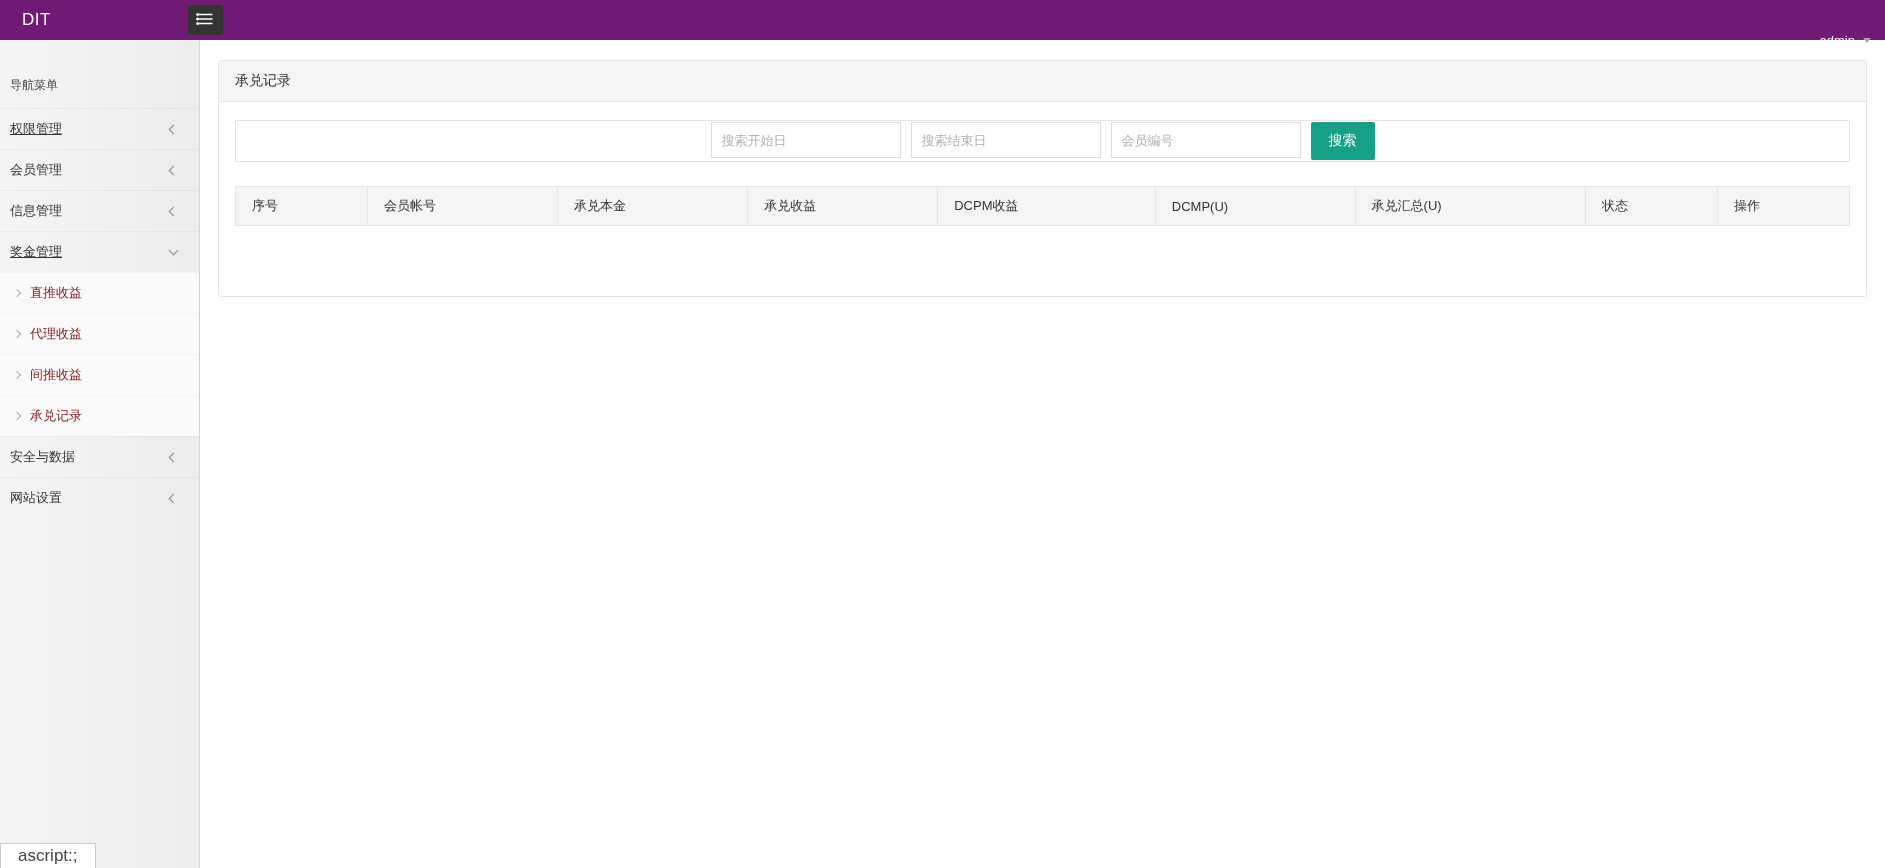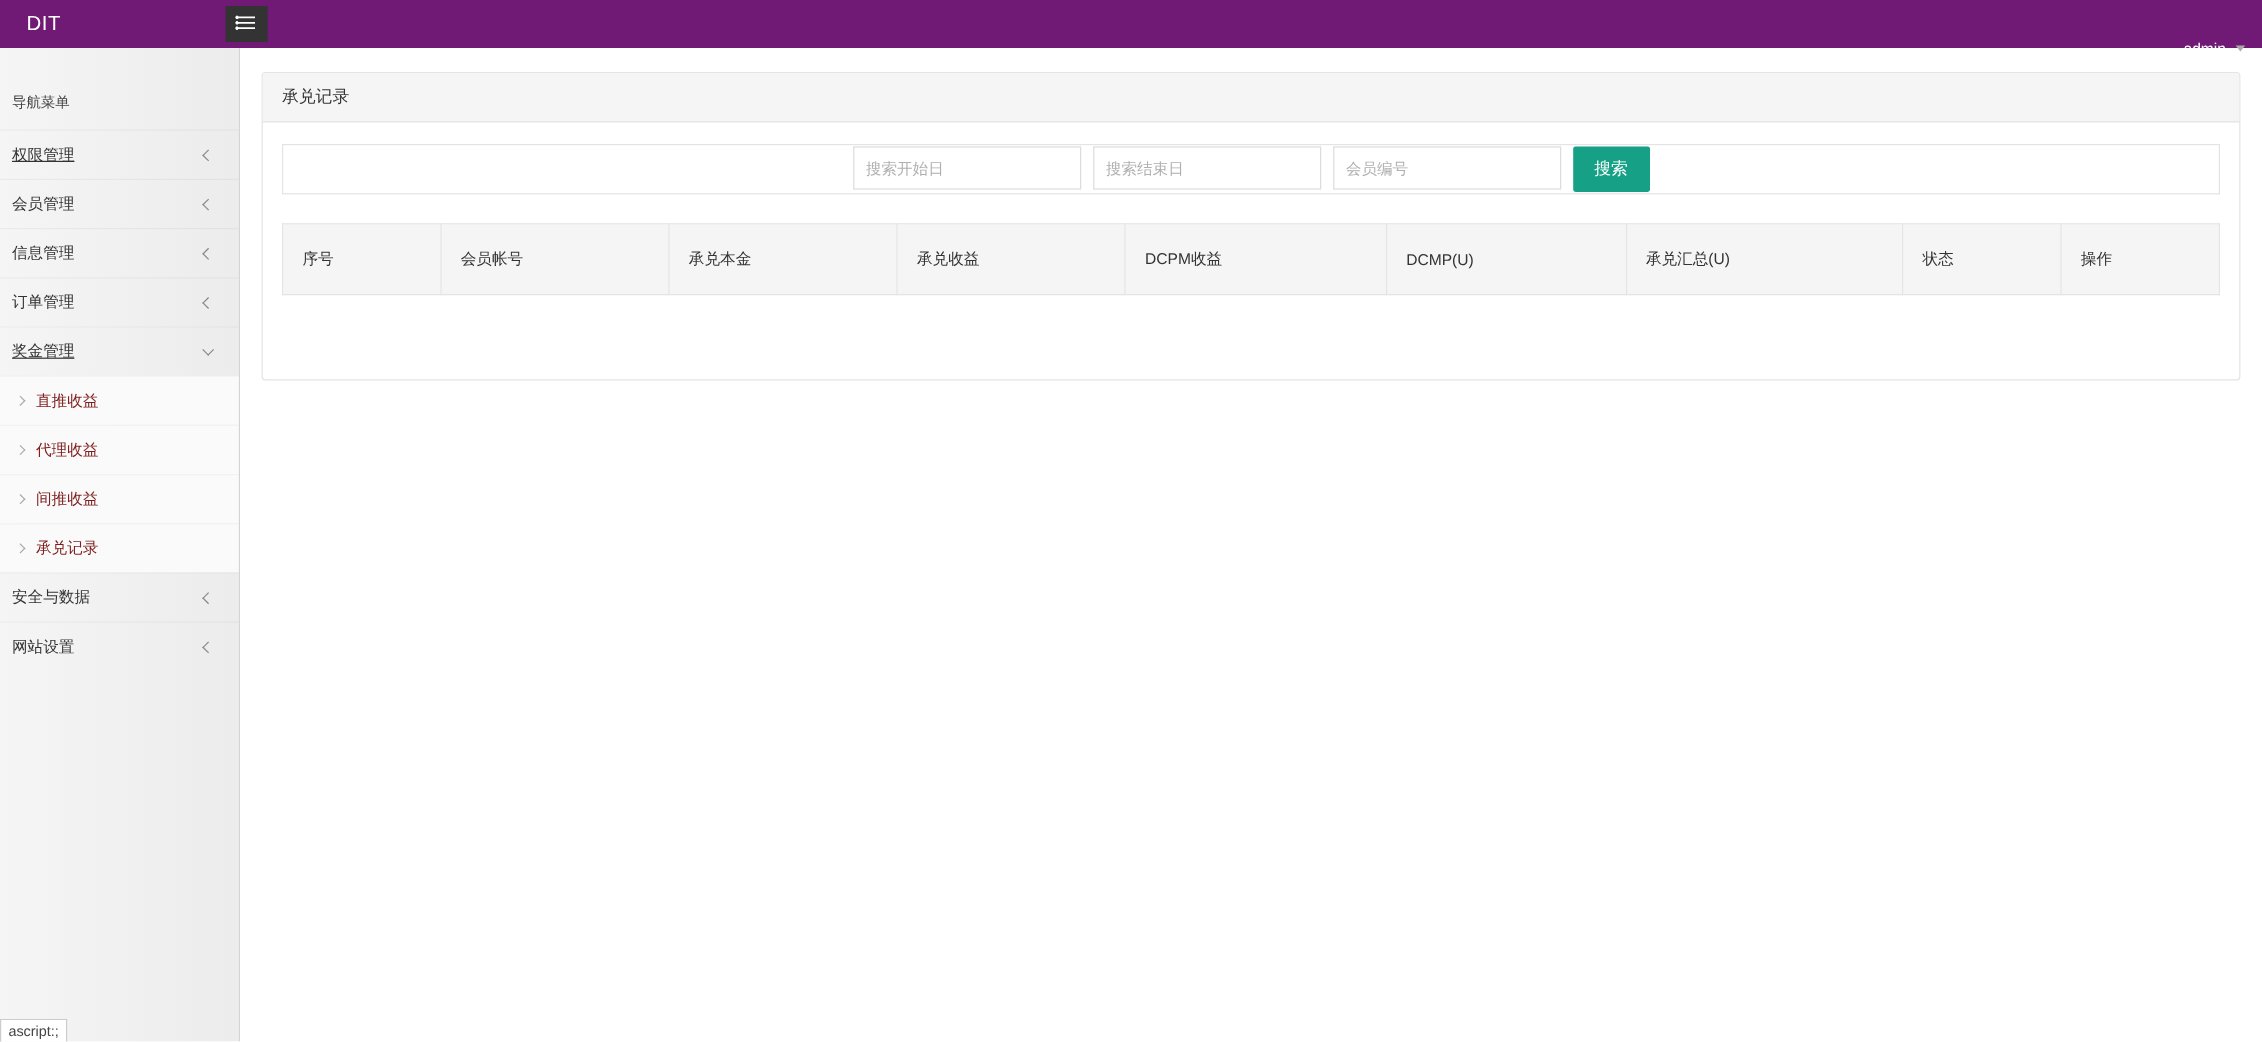--- a/index.html
+++ b/index.html
@@ -154,36 +154,36 @@
   }
 
   .data-table {
     width: 100%;
     border-collapse: collapse;
     border: 1px solid #e4e4e4;
   }
   .data-table th {
     background: #f5f5f5;
     border: 1px solid #e4e4e4;
-    padding: 20px 16px;
+    padding: 10px 16px;
     font-size: 13px;
     font-weight: 400;
     color: #333;
     text-align: left;
   }
 
   .status-bar {
     position: fixed;
     left: 0;
     bottom: 0;
     background: #fff;
     border: 1px solid #ccc;
     border-bottom: none;
-    padding: 2px 6px;
-    font-size: 12px;
+    padding: 2px 17px;
+    font-size: 17px;
     color: #444;
   }
 </style>
 </head>
 <body>
 
 <div class="topbar">
   <div class="brand">DIT</div>
   <div class="toggle-btn">
     <span>
@@ -210,24 +210,20 @@
     <div class="nav-item underline">
       <span>权限管理</span>
       <span class="nav-chevron"></span>
     </div>
     <div class="nav-item">
       <span>会员管理</span>
       <span class="nav-chevron"></span>
     </div>
     <div class="nav-item">
       <span>信息管理</span>
-      <span class="nav-chevron"></span>
-    </div>
-    <div class="nav-item">
-      <span>订单管理</span>
       <span class="nav-chevron"></span>
     </div>
     <div class="nav-item underline">
       <span>奖金管理</span>
       <span class="nav-chevron down"></span>
     </div>
     <div class="sub-item">
       <span class="sub-chevron"></span>
       <span>直推收益</span>
     </div>

